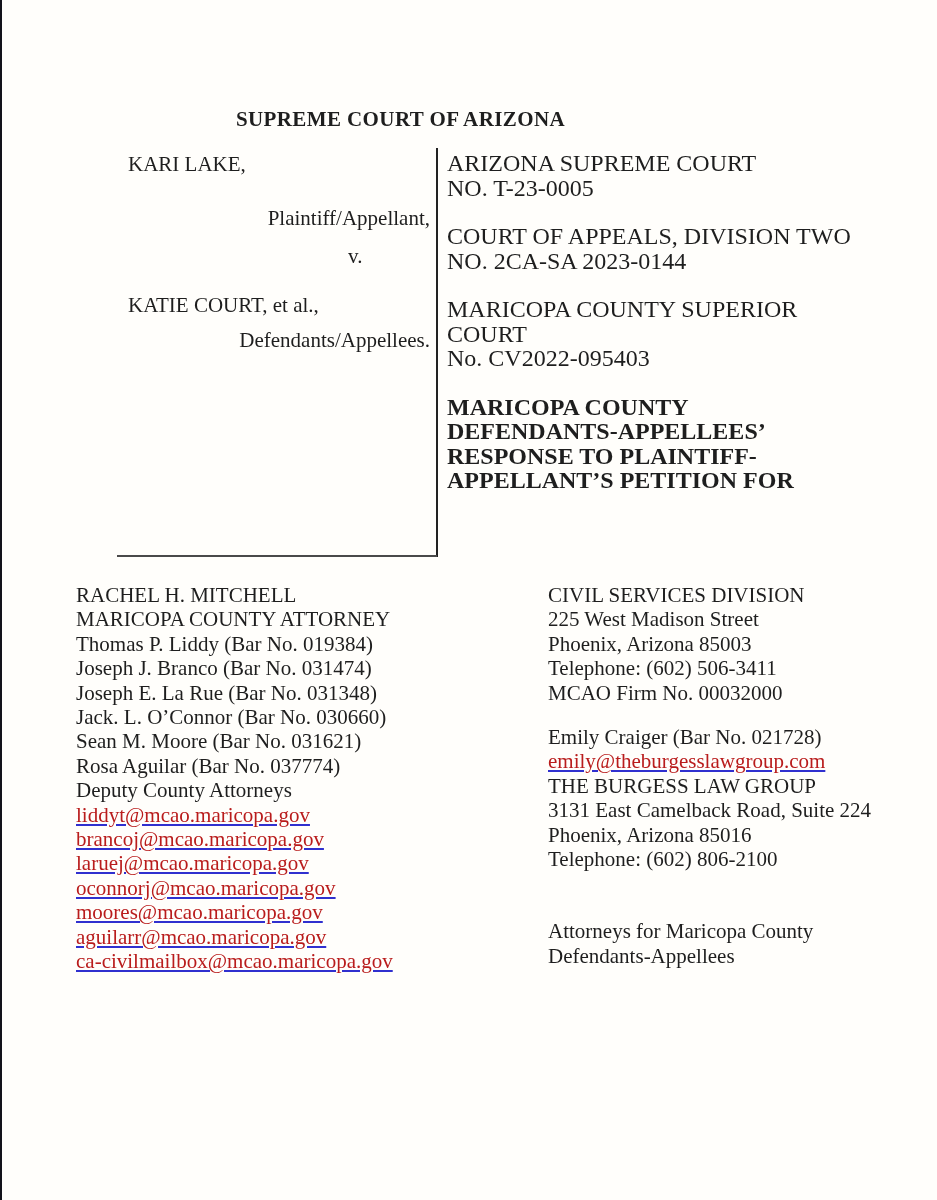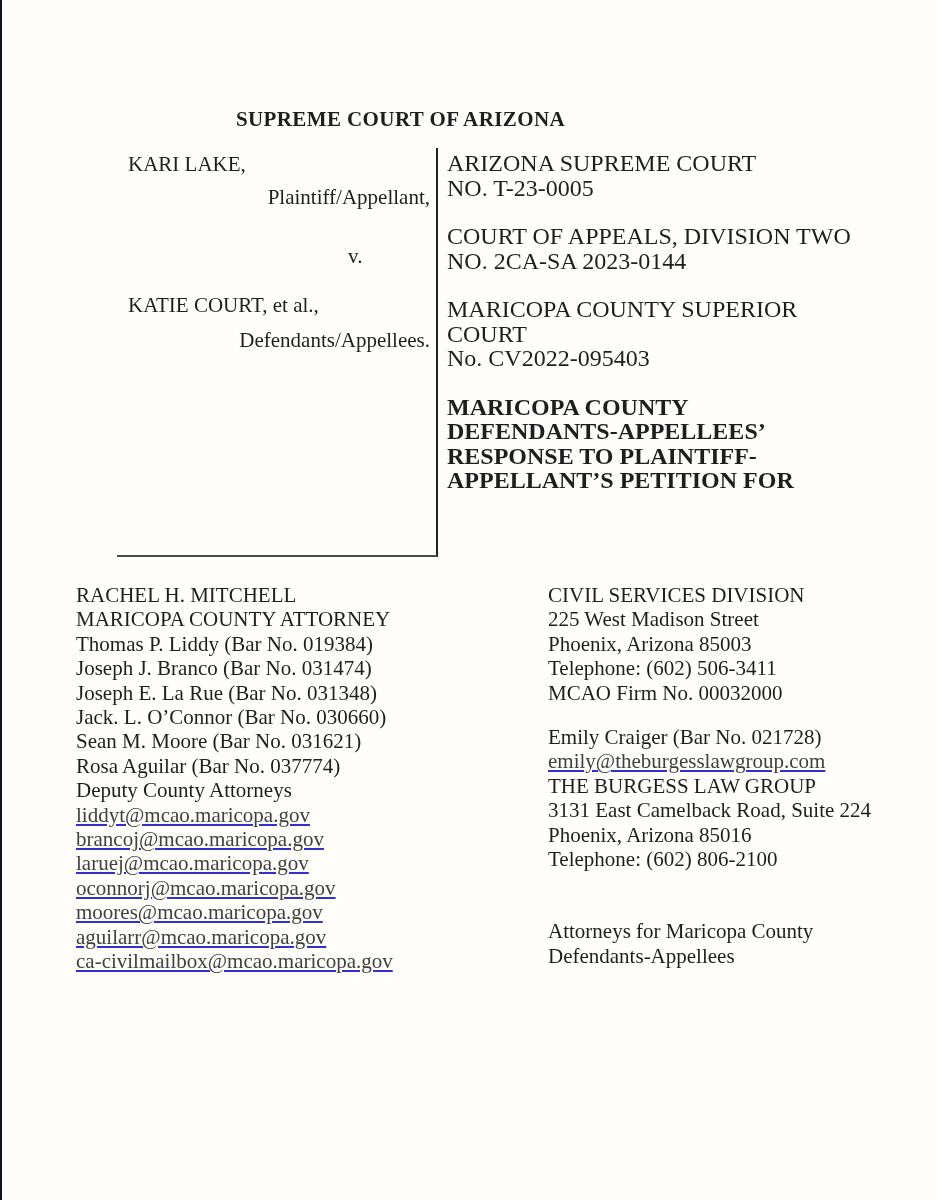--- a/index.html
+++ b/index.html
@@ -27,39 +27,39 @@
   .cap-right { top: 151px; left: 447px; width: 420px; }
   .cap-right .block { margin: 0 0 24px 0; }
   .cap-right .block div { white-space: nowrap; font-size: 24px; line-height: 24.5px; }
   .doc-title div { font-weight: bold; }
   
   .counsel { top: 583px; }
   .counsel-left { left: 76px; width: 430px; }
   .counsel-right { left: 548px; width: 380px; }
   .italic { }
   a.email-link {
-    color: #404040;
+    color: #b91c1c;
     text-decoration: underline;
     text-decoration-color: #3030cf;
     cursor: pointer;
     display: block;
   }
   .gap20 { height: 20px; }
   .gap48 { height: 48px; }
 </style>
 </head>
 <body>
 
 <div class="abs edge" style="left:0; top:0; width:2px; height:1200px;"></div>
 <div class="abs edge" style="left:935; top:0; width:2px; height:330px;"></div>
 
 <div class="abs page-title">SUPREME COURT OF ARIZONA</div>
 
 <div class="abs line cap-left-item" style="top:152px;">KARI LAKE,</div>
-<div class="abs line cap-left-item right-align" style="top:185px;">Plaintiff/Appellant,</div>
+<div class="abs line cap-left-item right-align" style="top:206px;">Plaintiff/Appellant,</div>
 <div class="abs line" style="left:348px; top:244px;">v.</div>
 <div class="abs line cap-left-item" style="top:293px;">KATIE COURT, et al.,</div>
 <div class="abs line cap-left-item right-align" style="top:328px;">Defendants/Appellees.</div>
 
 <div class="abs caption-divider"></div>
 <div class="abs caption-rule"></div>
 
 <div class="abs cap-right">
   <div class="block">
     <div>ARIZONA SUPREME COURT</div>

